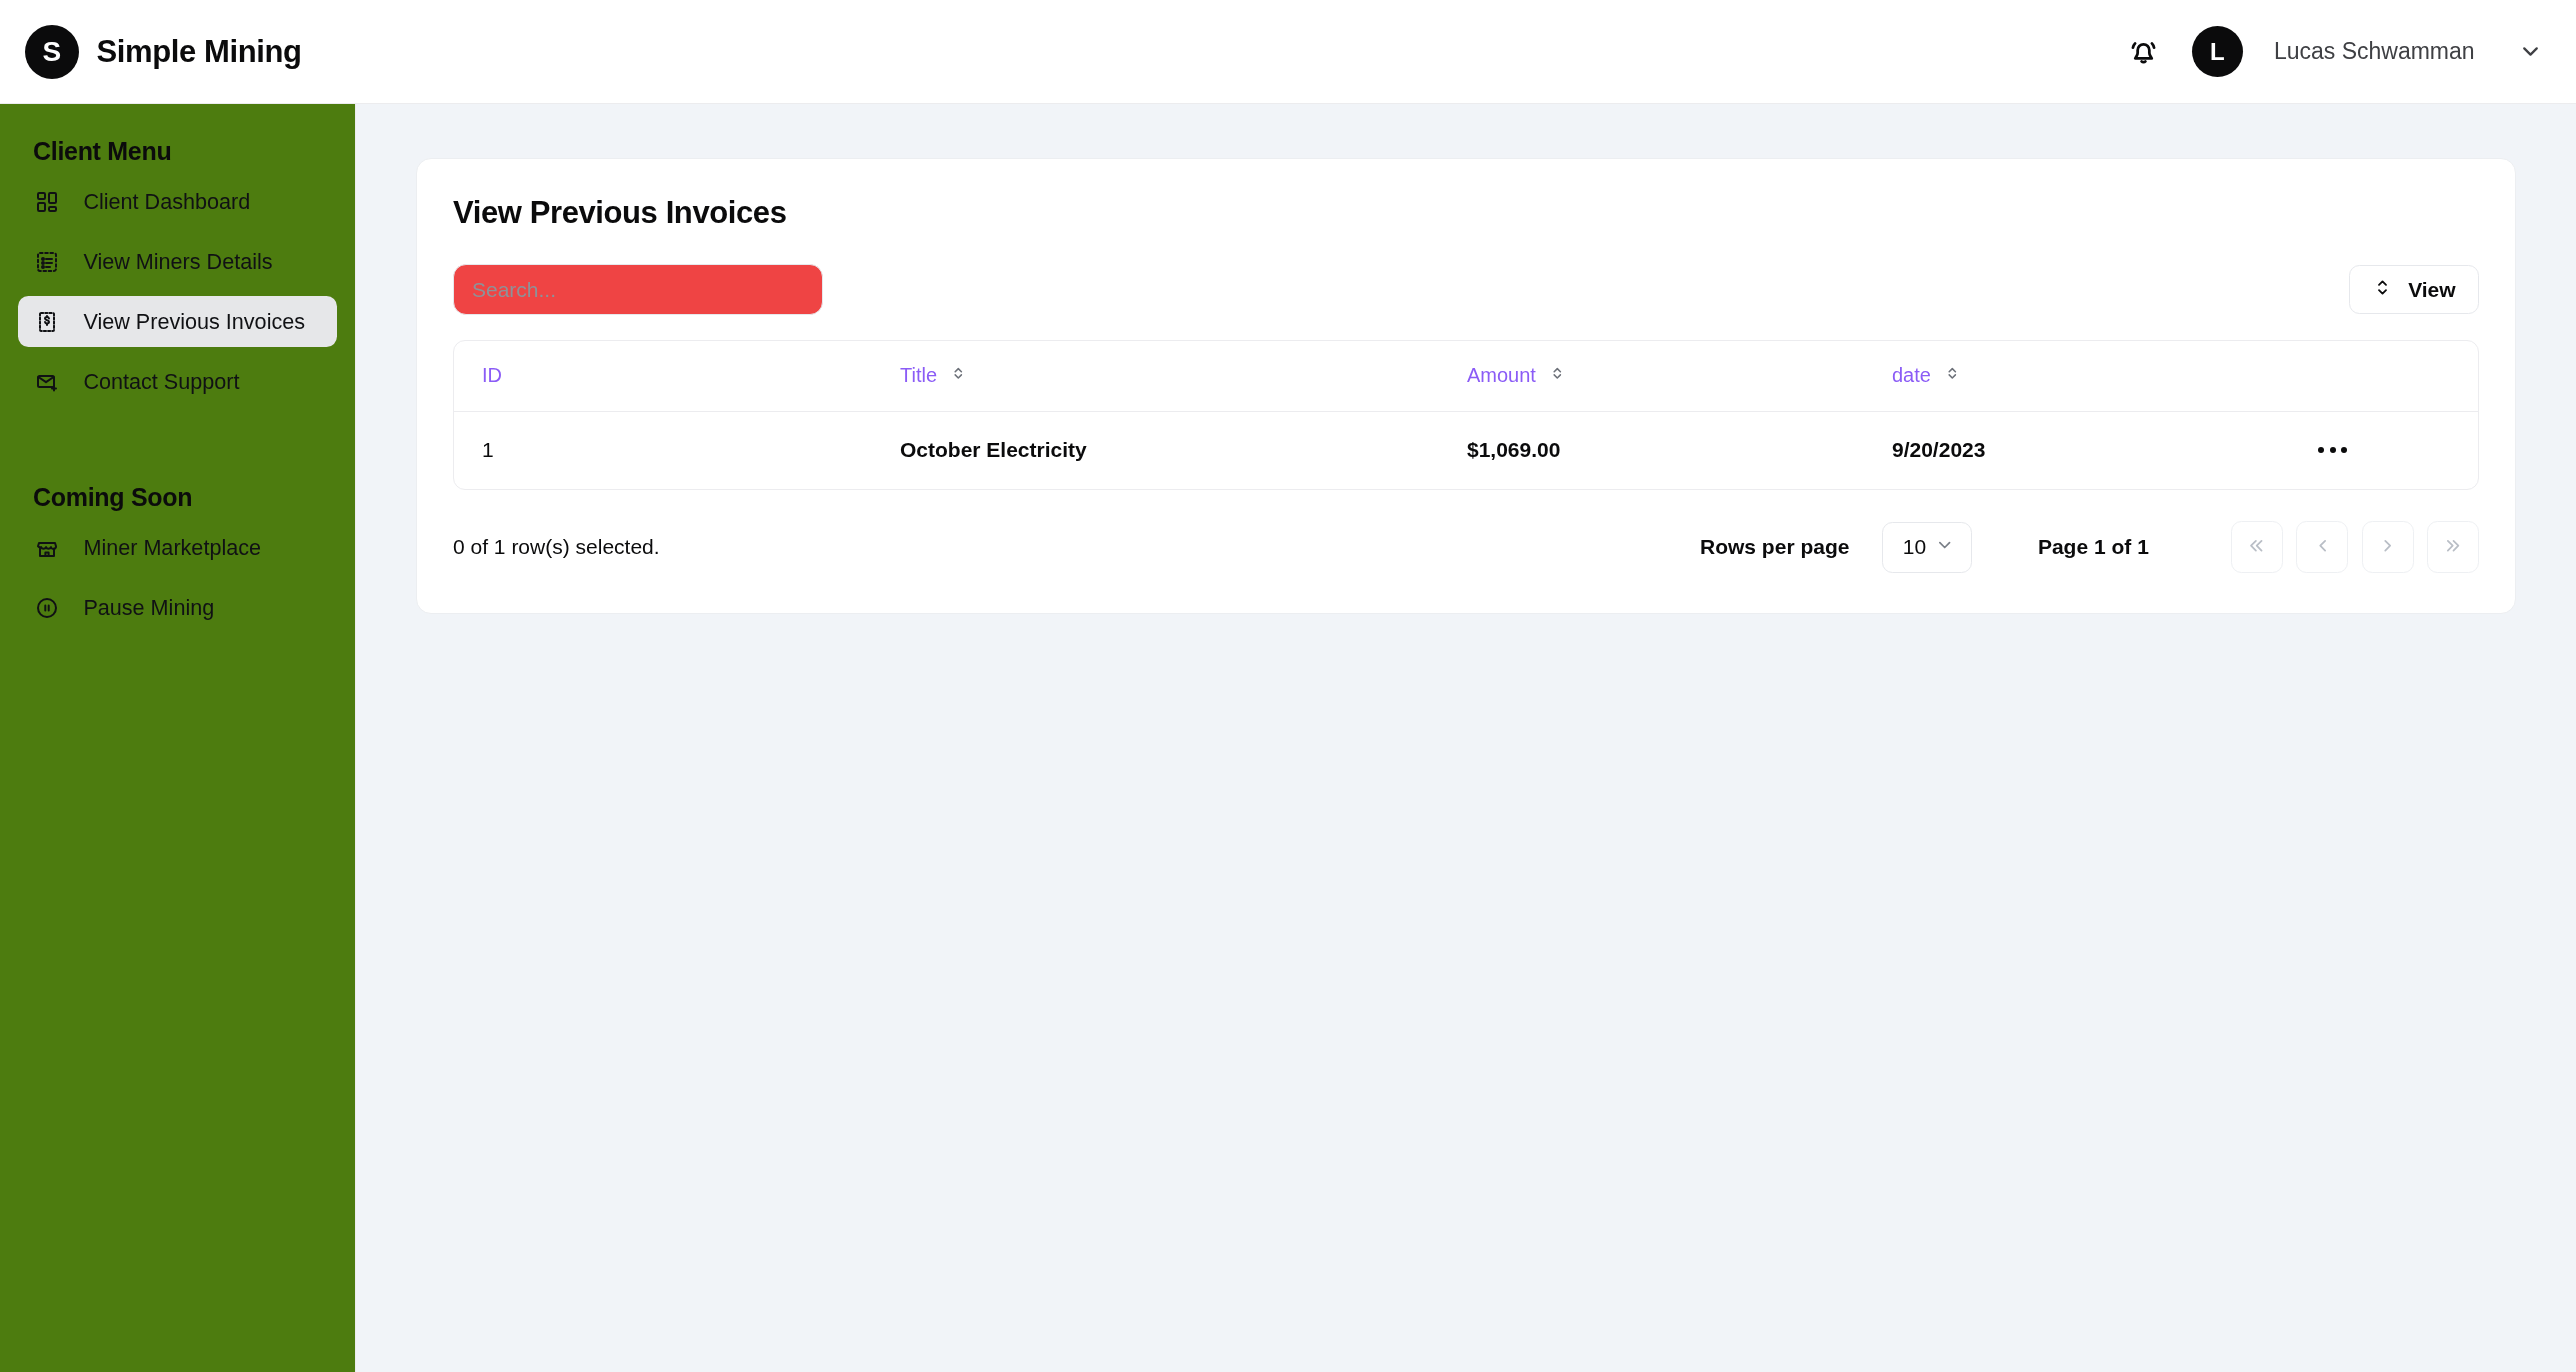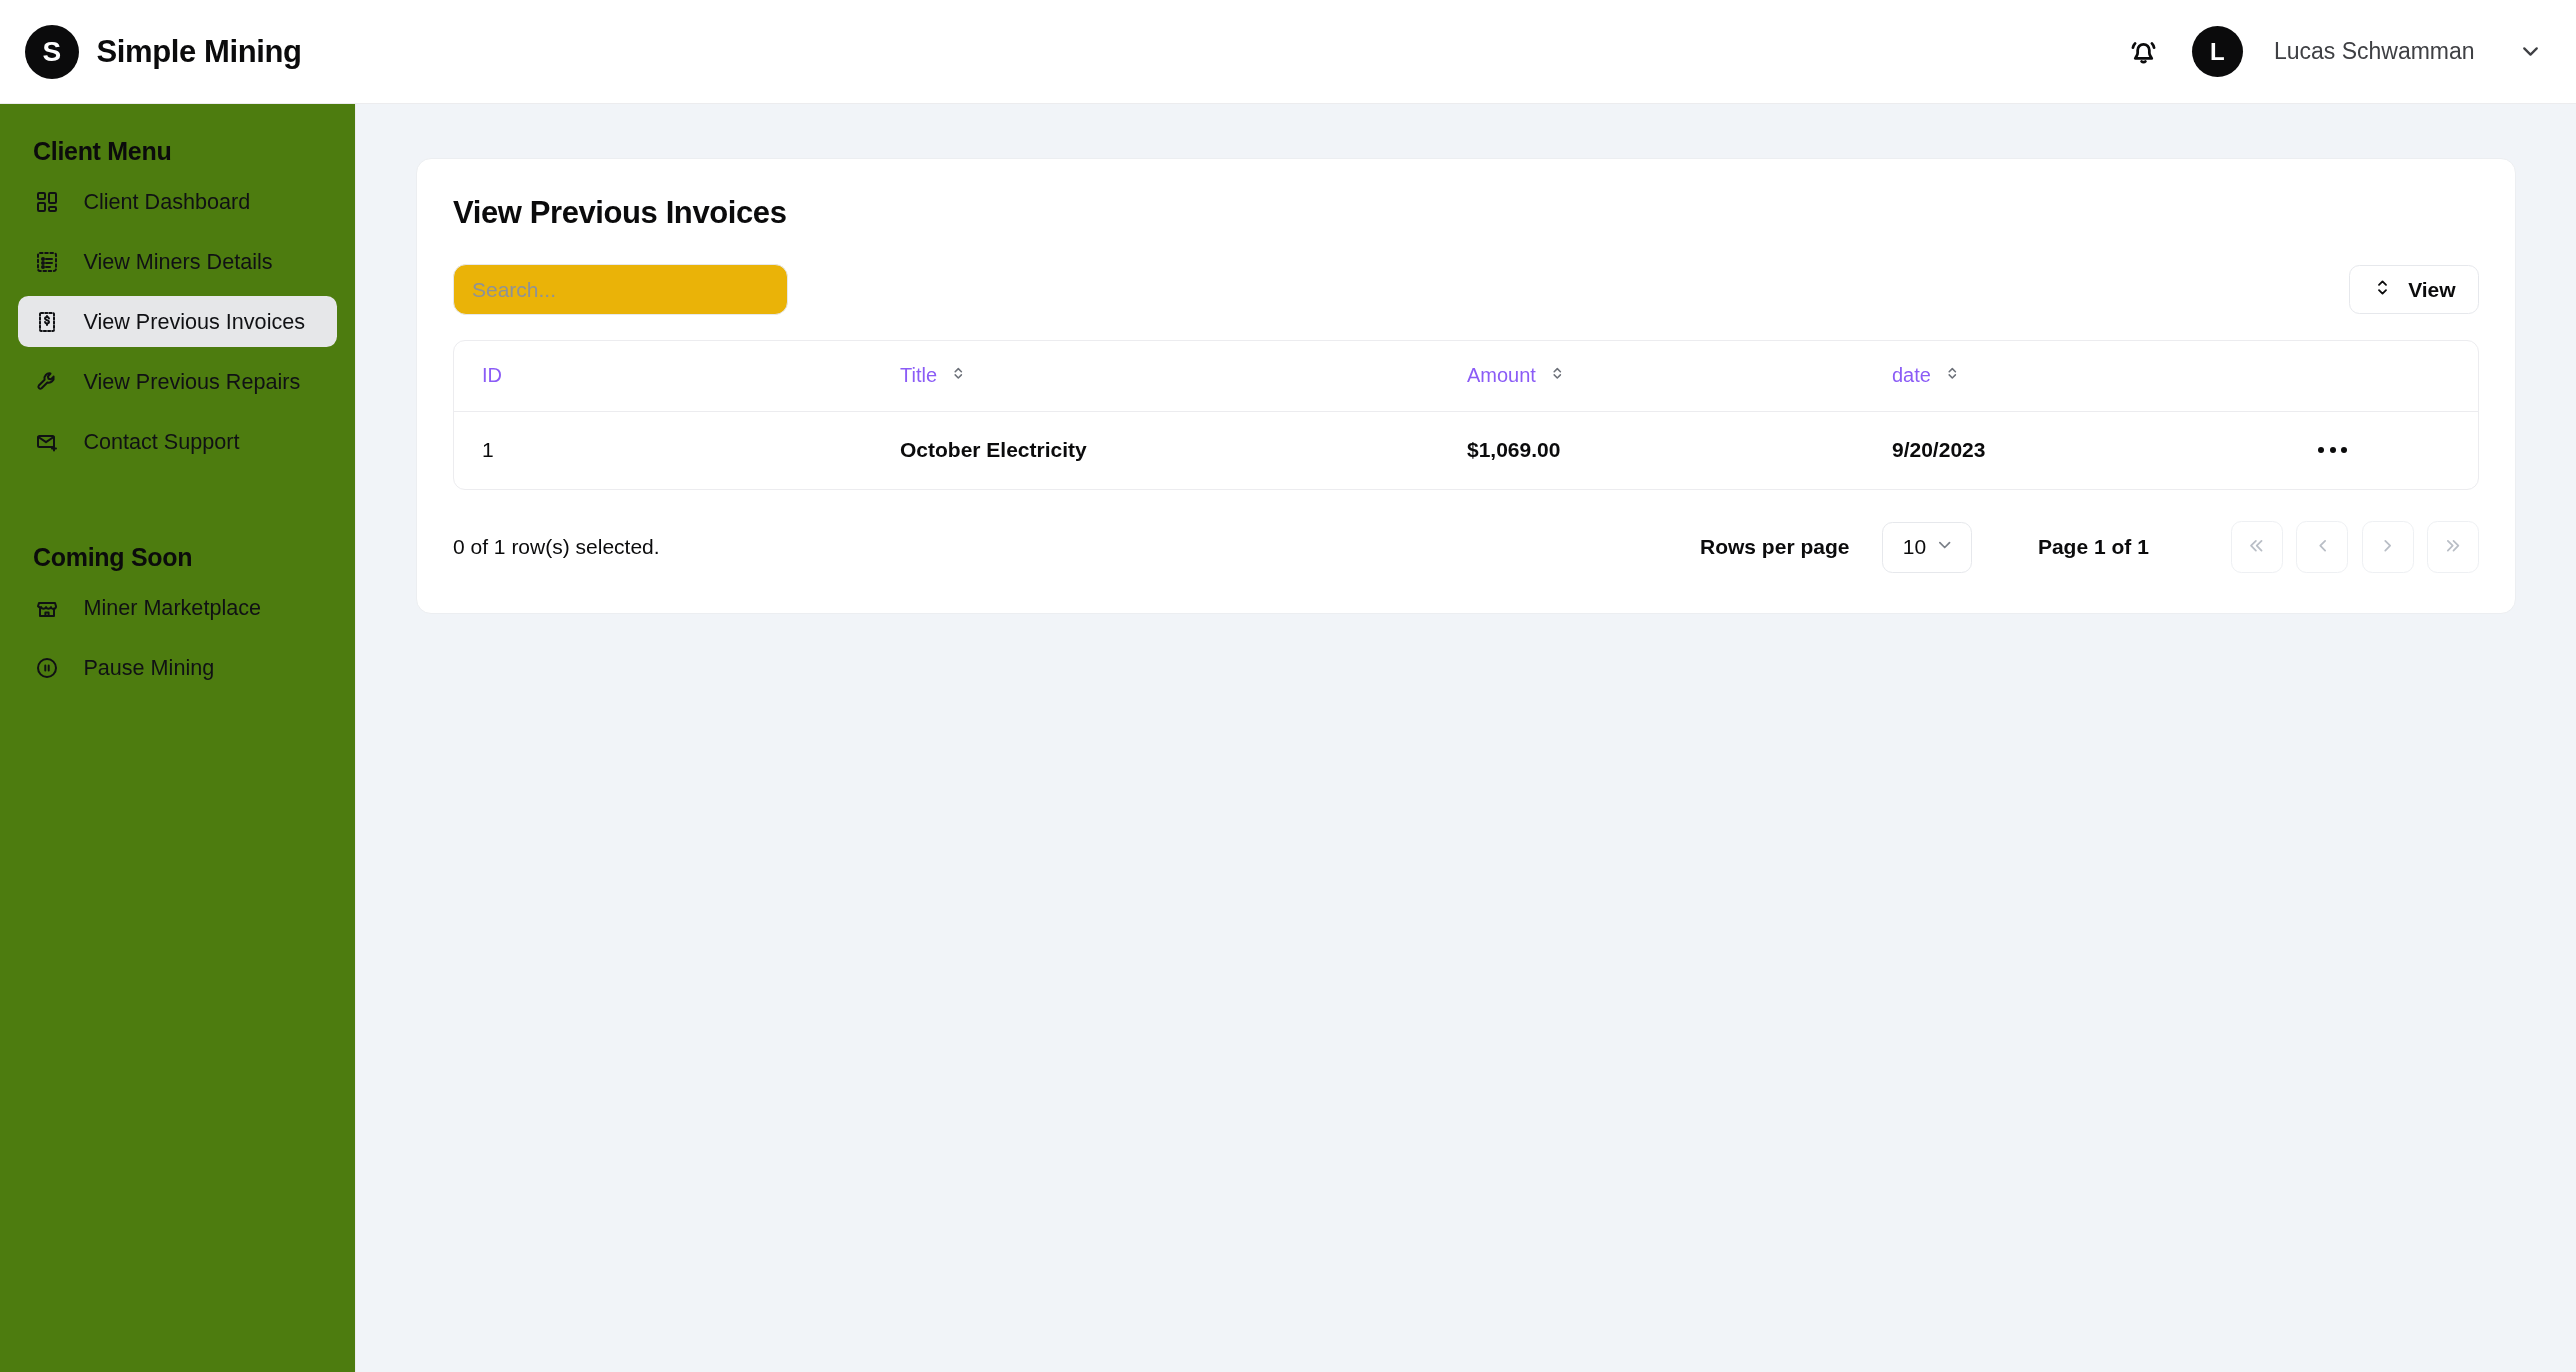--- a/index.html
+++ b/index.html
@@ -71,25 +71,25 @@
     background: #ffffff;
     border: 1.5px solid #eceef1;
     border-radius: 15px;
     padding: 36px 36px 40px 36px;
     max-width: 2111px;
   }
   .card-title { font-size: 31px; font-weight: 700; color: #0b0b0c; letter-spacing: -0.4px; }
 
   .toolbar { display: flex; align-items: center; margin-top: 33px; }
   .search-input {
-    width: 335px; height: 51px;
+    width: 370px; height: 51px;
     border: 1.5px solid #e6e8ec; border-radius: 13px;
     padding: 0 18px; font-size: 21px; color: #111317;
     font-family: "Liberation Sans", sans-serif;
-    background: #eab308; outline: none;
+    background: #ef4444; outline: none;
   }
   .search-input::placeholder { color: #8d9299; }
   .toolbar-spacer { flex: 1 1 auto; }
   .view-btn {
     display: flex; align-items: center; gap: 15px;
     height: 49px; padding: 0 22.4px;
     border: 1.5px solid #e6e8ec; border-radius: 10.4px;
     background: #ffffff; color: #0b0b0c;
     font-size: 21px; font-weight: 600;
     font-family: "Liberation Sans", sans-serif;
@@ -200,28 +200,20 @@
         <span class="side-icon">
           <svg width="24" height="24" viewBox="0 0 24 24" fill="none" stroke="#101114" stroke-width="2" stroke-linecap="round" stroke-linejoin="round">
             <rect x="5" y="3" width="14" height="18" rx="1" stroke-dasharray="2.2 2"></rect>
             <path d="M14 8.5a2 2 0 0 0-2-1.5c-1.2 0-2 .7-2 1.6s.8 1.3 2 1.6 2 .7 2 1.6-.8 1.6-2 1.6a2 2 0 0 1-2-1.5"></path>
             <path d="M12 6v1M12 14v1"></path>
           </svg>
         </span>
         <span class="side-label">View Previous Invoices</span>
       </div>
 
-      <div class="side-item">
-        <span class="side-icon">
-          <svg width="24" height="24" viewBox="0 0 24 24" fill="none" stroke="#101114" stroke-width="2" stroke-linecap="round" stroke-linejoin="round">
-            <path d="M15.5 3.5a5 5 0 0 0-5.9 6.2L3.8 15.5a2 2 0 0 0 2.8 2.8l5.8-5.8a5 5 0 0 0 6.2-5.9l-2.8 2.8-2.3-.6-.6-2.3 2.6-3Z"></path>
-          </svg>
-        </span>
-        <span class="side-label">View Previous Repairs</span>
-      </div>
 
 
 
       <div class="side-item">
         <span class="side-icon">
           <svg width="24" height="24" viewBox="0 0 24 24" fill="none" stroke="#101114" stroke-width="2" stroke-linecap="round" stroke-linejoin="round">
             <path d="M3 7.5A1.5 1.5 0 0 1 4.5 6h13A1.5 1.5 0 0 1 19 7.5v8A1.5 1.5 0 0 1 17.5 17h-13A1.5 1.5 0 0 1 3 15.5v-8Z"></path>
             <path d="M3.4 7l7.6 5.2L18.6 7"></path>
             <path d="M19 16.5v4M17 18.5h4"></path>
           </svg>

